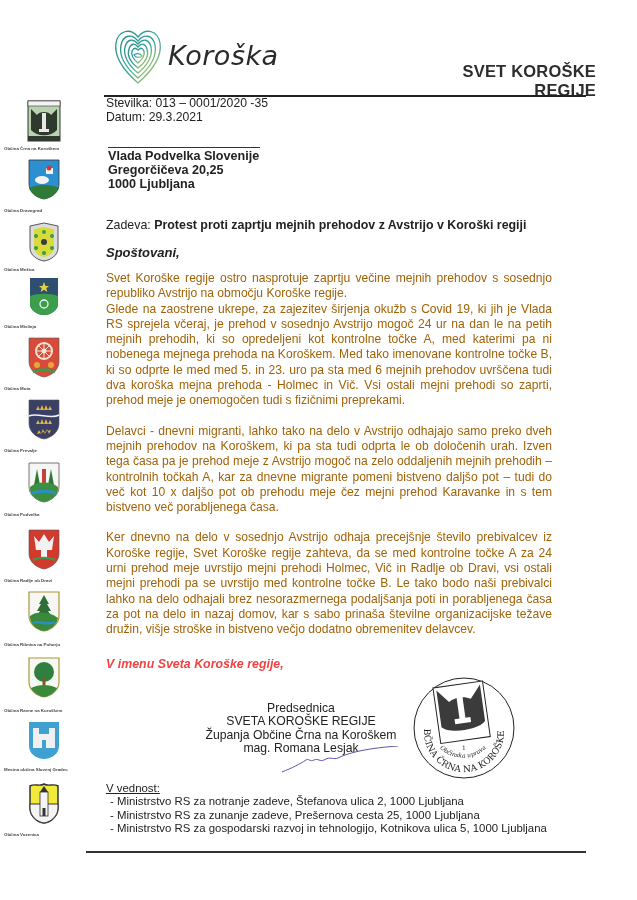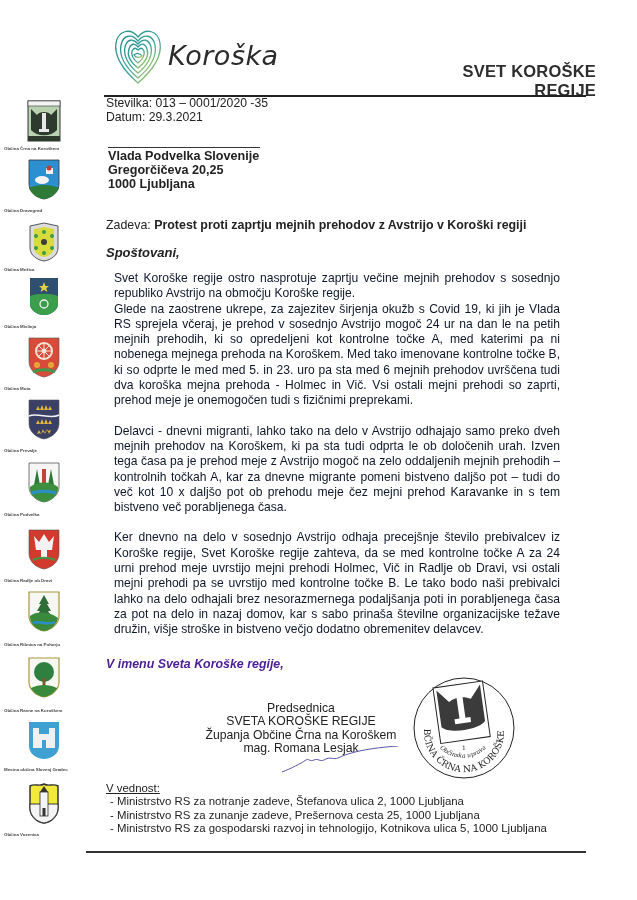--- a/index.html
+++ b/index.html
@@ -26,25 +26,25 @@
 
     
     .ref { left: 106px; top: 96px; font-size: 12.2px; line-height: 14px; color: #222; }
     .recipient { left: 108px; top: 149px; font-size: 12.6px; line-height: 14.2px; font-weight: bold; color: #222; }
 
     .subject { left: 106px; top: 218px; font-size: 12.4px; color: #222; text-align: right; }
     .subject b { font-weight: bold; }
     .salutation { left: 106px; top: 245px; font-size: 13px; font-weight: bold; font-style: italic; color: #222; }
 
     .body { left: 106px; top: 271px; width: 446px; font-size: 12.1px; line-height: 15.3px;
-            text-align: justify; color: #0f172a; margin-left: 8px; }
+            text-align: justify; color: #a16207; }
     .body p { margin: 0 0 15px 0; }
     .body p.tight { margin-bottom: 0; }
 
-    .closing { left: 106px; top: 657px; font-size: 12.4px; font-weight: bold; font-style: italic; color: #4c1d95; }
+    .closing { left: 106px; top: 657px; font-size: 12.4px; font-weight: bold; font-style: italic; color: #ef4444; }
 
     .signature-block { left: 196px; top: 702px; width: 210px; text-align: center;
                        font-size: 12.2px; line-height: 13.3px; color: #222; }
 
     .stamp { left: 408px; top: 672px; width: 110px; height: 110px; }
     .sign-scribble { left: 280px; top: 746px; width: 120px; height: 30px; }
 
     .cc { left: 106px; top: 782px; font-size: 11.4px; line-height: 13.4px; color: #222; }
     .cc-title { text-decoration: underline; }
     .cc ul { list-style: none; margin: 0; padding: 0; }

